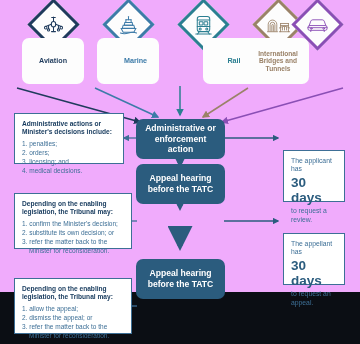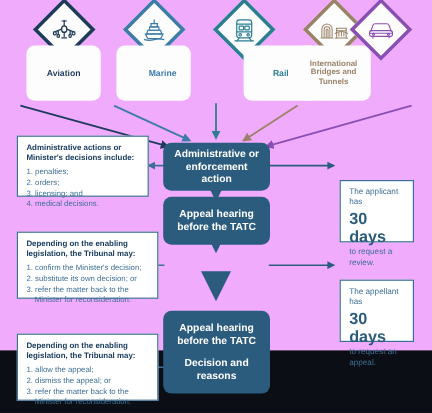--- a/index.html
+++ b/index.html
@@ -209,23 +209,20 @@
 
   <div class="proc" style="left:136px; top:164px; width:89px; height:33px;">
     <span>Appeal hearing before the TATC</span>
   </div>
 
 
   <div class="proc" style="left:136px; top:259px; width:89px; height:32px;">
     <span>Appeal hearing before the TATC</span>
   </div>
 
-  <div class="proc" style="left:136px; top:288px; width:89px; height:33px;">
-    <span>Decision and reasons</span>
-  </div>
 
   <div class="note" style="left:14px; top:113px; width:110px; height:51px;">
     <div class="note-title">Administrative actions or Minister's decisions include:</div>
     <ul class="note-list">
       <li>1. penalties;</li>
       <li>2. orders;</li>
       <li>3. licensing; and</li>
       <li>4. medical decisions.</li>
     </ul>
   </div>

